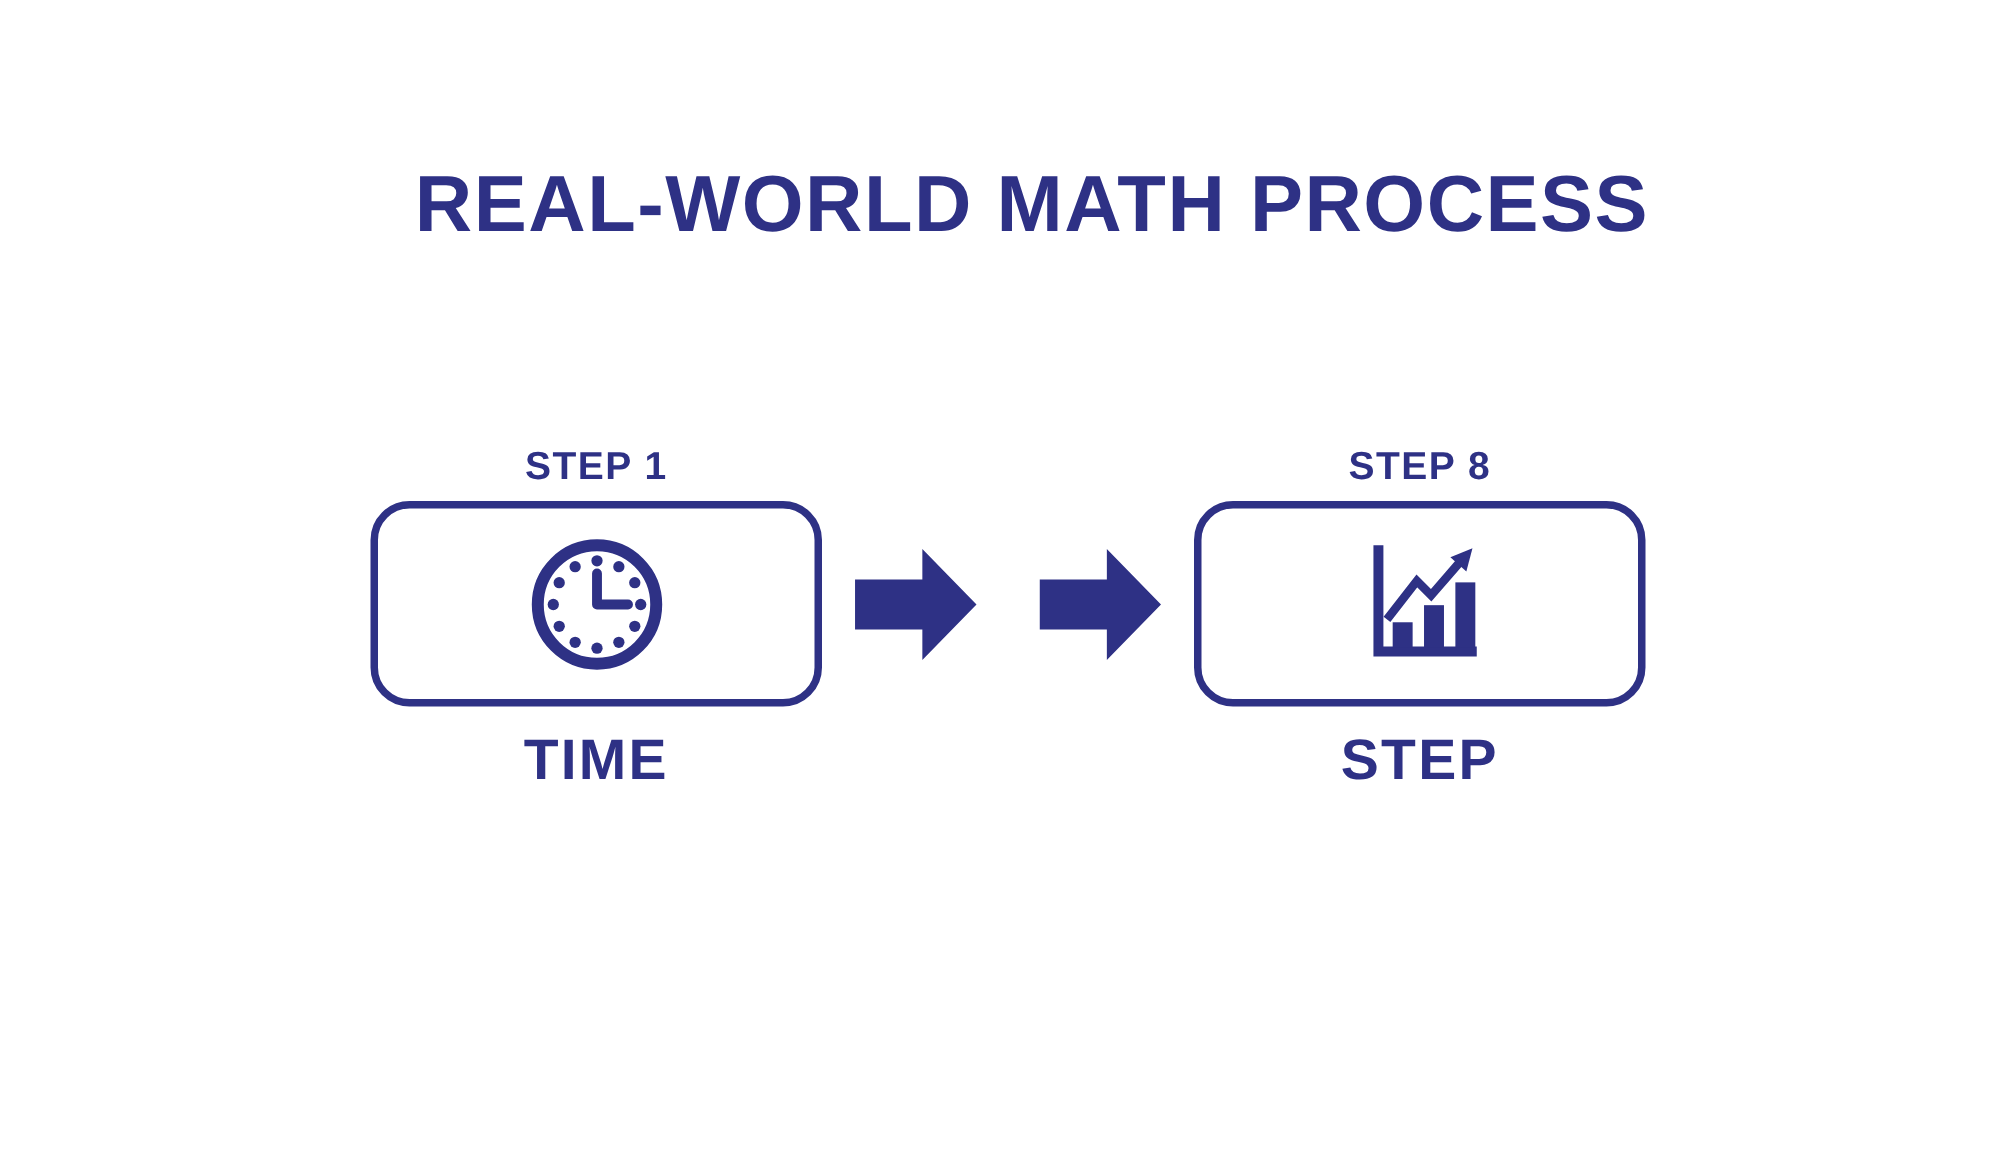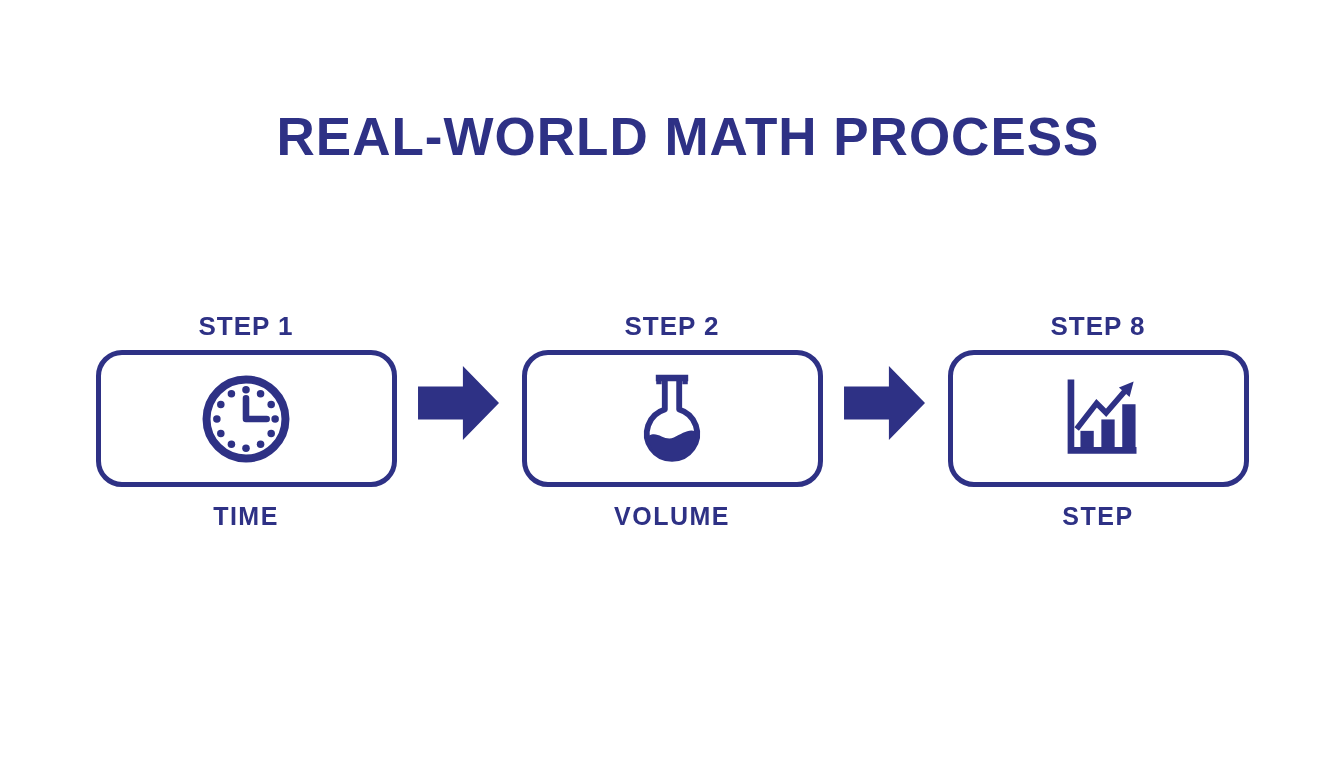--- a/index.html
+++ b/index.html
@@ -38,36 +38,35 @@
     align-items: center;
   }
   .step-label {
     font-size: 26px;
     font-weight: bold;
     letter-spacing: 1px;
     color: #2e3185;
     height: 32px;
     line-height: 32px;
     margin-bottom: 8px;
-    margin-top: 16px;
   }
   .step-box {
     box-sizing: border-box;
     width: 301px;
     height: 137px;
     border: 5px solid #2e3185;
     border-radius: 26px;
     background: #ffffff;
     display: flex;
     align-items: center;
     justify-content: center;
   }
   .step-name {
     margin-top: 15px;
-    font-size: 25px;
+    font-size: 38px;
     font-weight: bold;
     letter-spacing: 1.5px;
     color: #2e3185;
   }
   .connector {
     width: 123px;
     height: 137px;
     margin-top: 40px;
     display: flex;
     align-items: center;
@@ -112,34 +111,20 @@
     </div>
 
     <div class="connector">
       <span>
         <svg width="82" height="80" viewBox="0 0 84 82">
           <polygon points="0,24 46,24 46,3 83,41 46,79 46,58 0,58" fill="#2e3185"></polygon>
         </svg>
       </span>
     </div>
 
-    <div class="step-col">
-      <div class="step-label">STEP 2</div>
-      <div class="step-box">
-        <span>
-          <svg width="90" height="101" viewBox="0 0 100 112">
-            <path d="M42,13 V46 A28,28 0 1 0 58,46 V13" fill="none" stroke="#2e3185" stroke-width="6.5" stroke-linejoin="round"></path>
-            <path d="M32,11 H68" stroke="#2e3185" stroke-width="7"></path>
-            <path d="M35.5,12 V18 M64.5,12 V18" stroke="#2e3185" stroke-width="6"></path>
-            <path d="M24.5,75 C34,69 42,82 52,77 C61,73 68,67.5 75.5,70 A26,26 0 1 1 24.5,75 Z" fill="#2e3185"></path>
-          </svg>
-        </span>
-      </div>
-      <div class="step-name">VOLUME</div>
-    </div>
 
     <div class="connector">
       <span>
         <svg width="82" height="80" viewBox="0 0 84 82">
           <polygon points="0,24 46,24 46,3 83,41 46,79 46,58 0,58" fill="#2e3185"></polygon>
         </svg>
       </span>
     </div>
 
     <div class="step-col">

